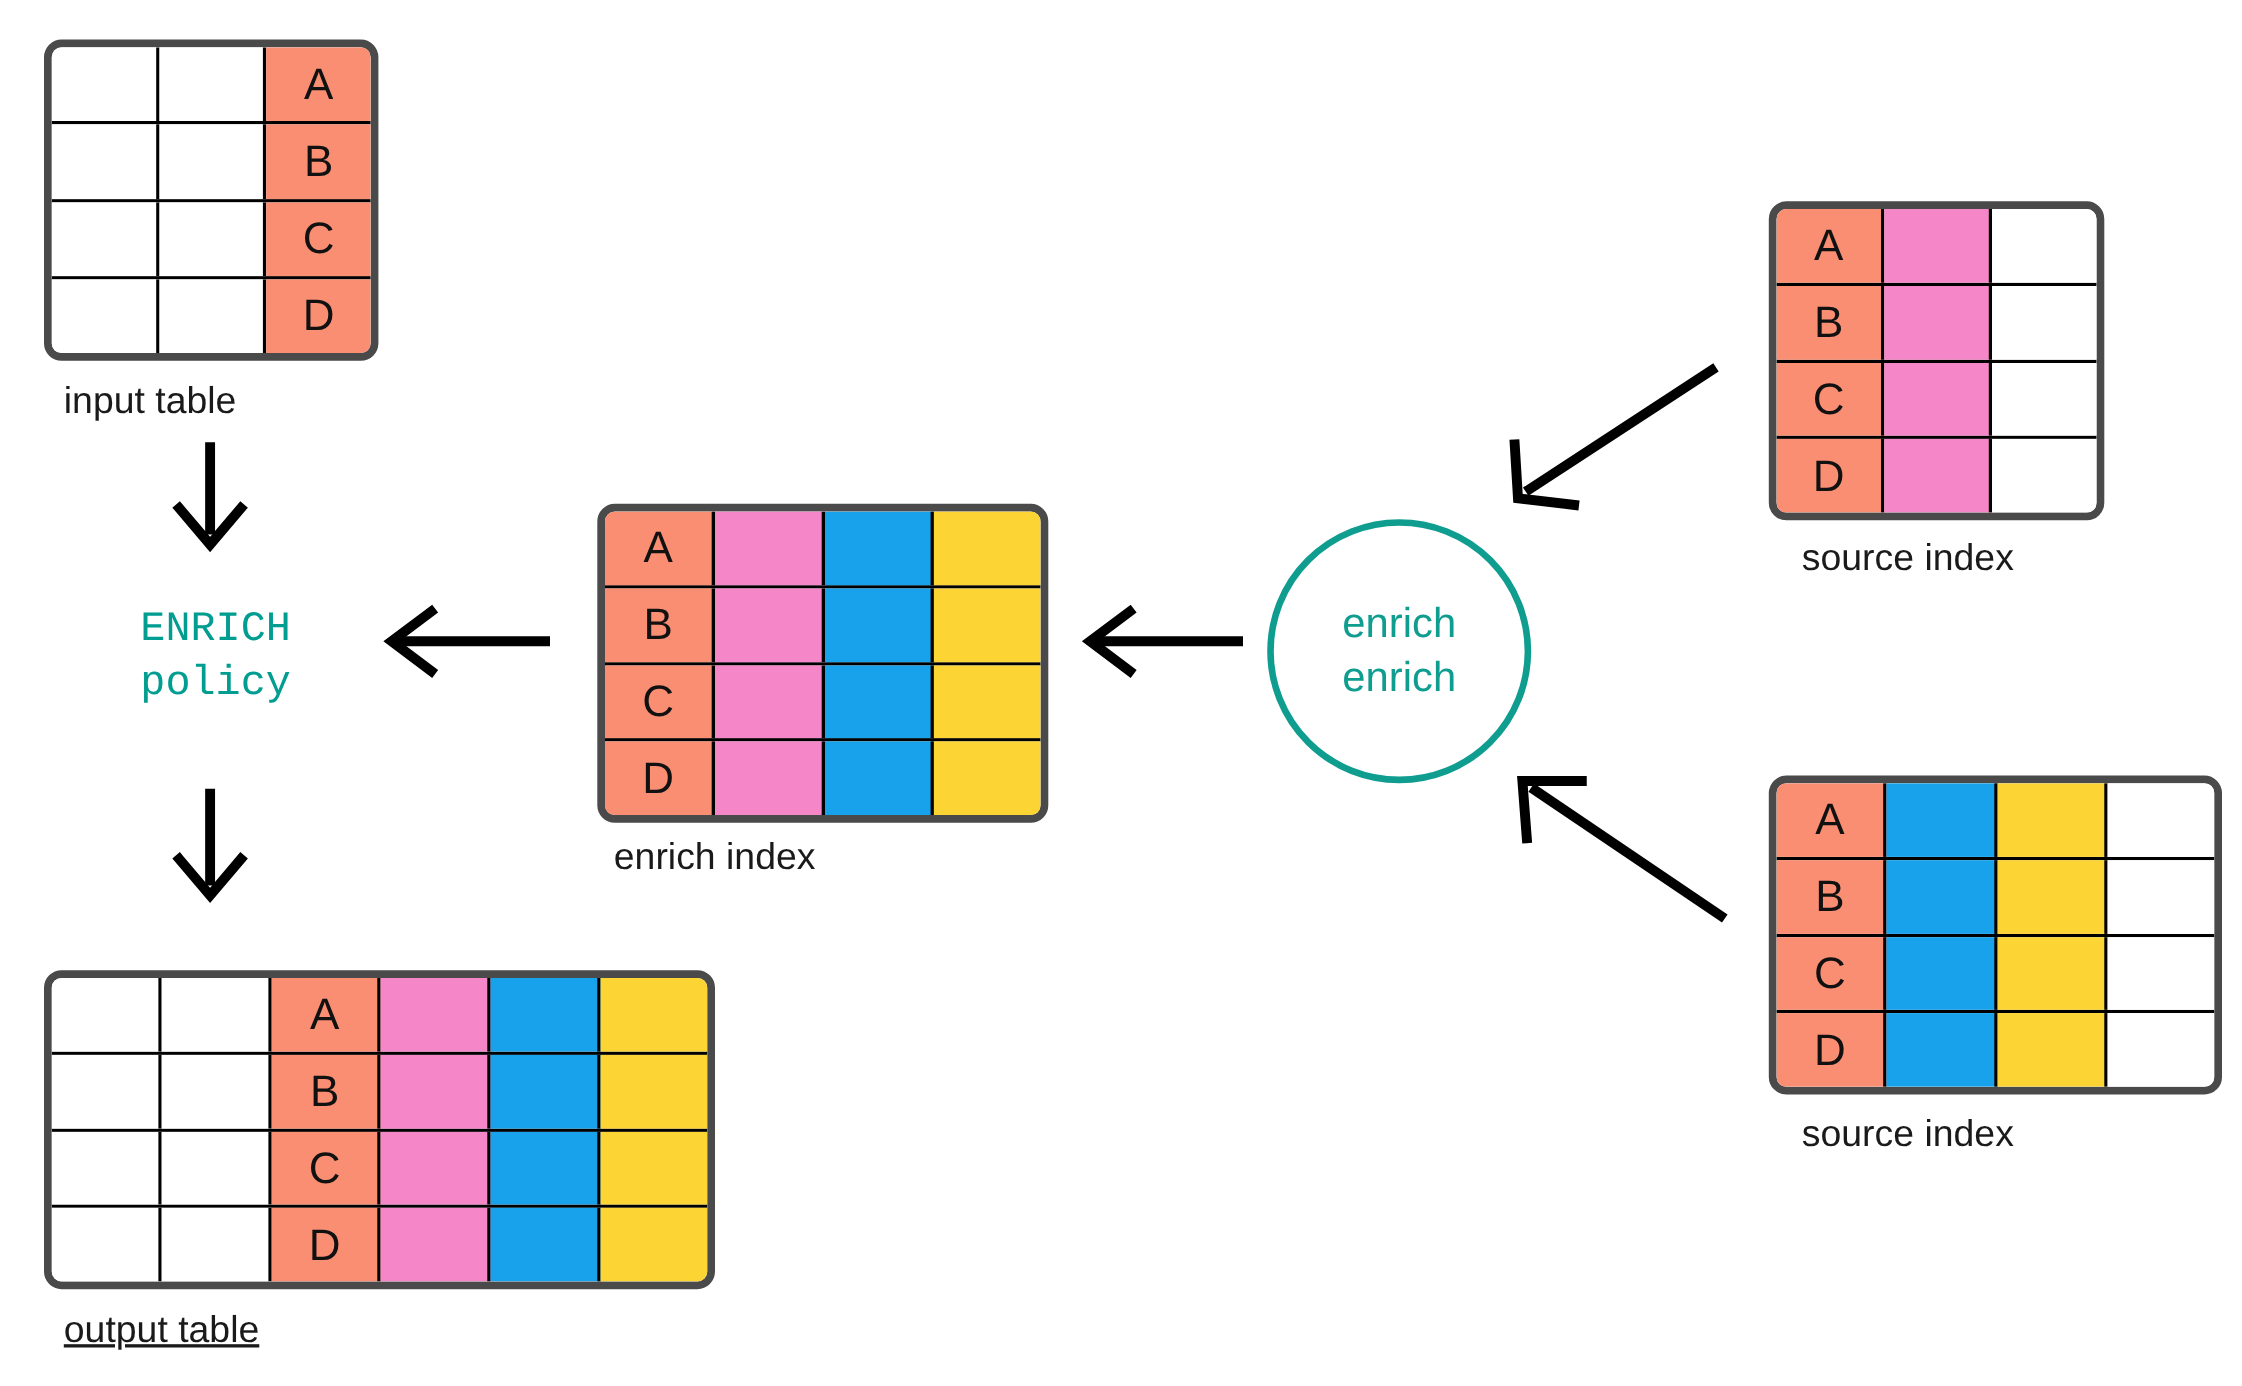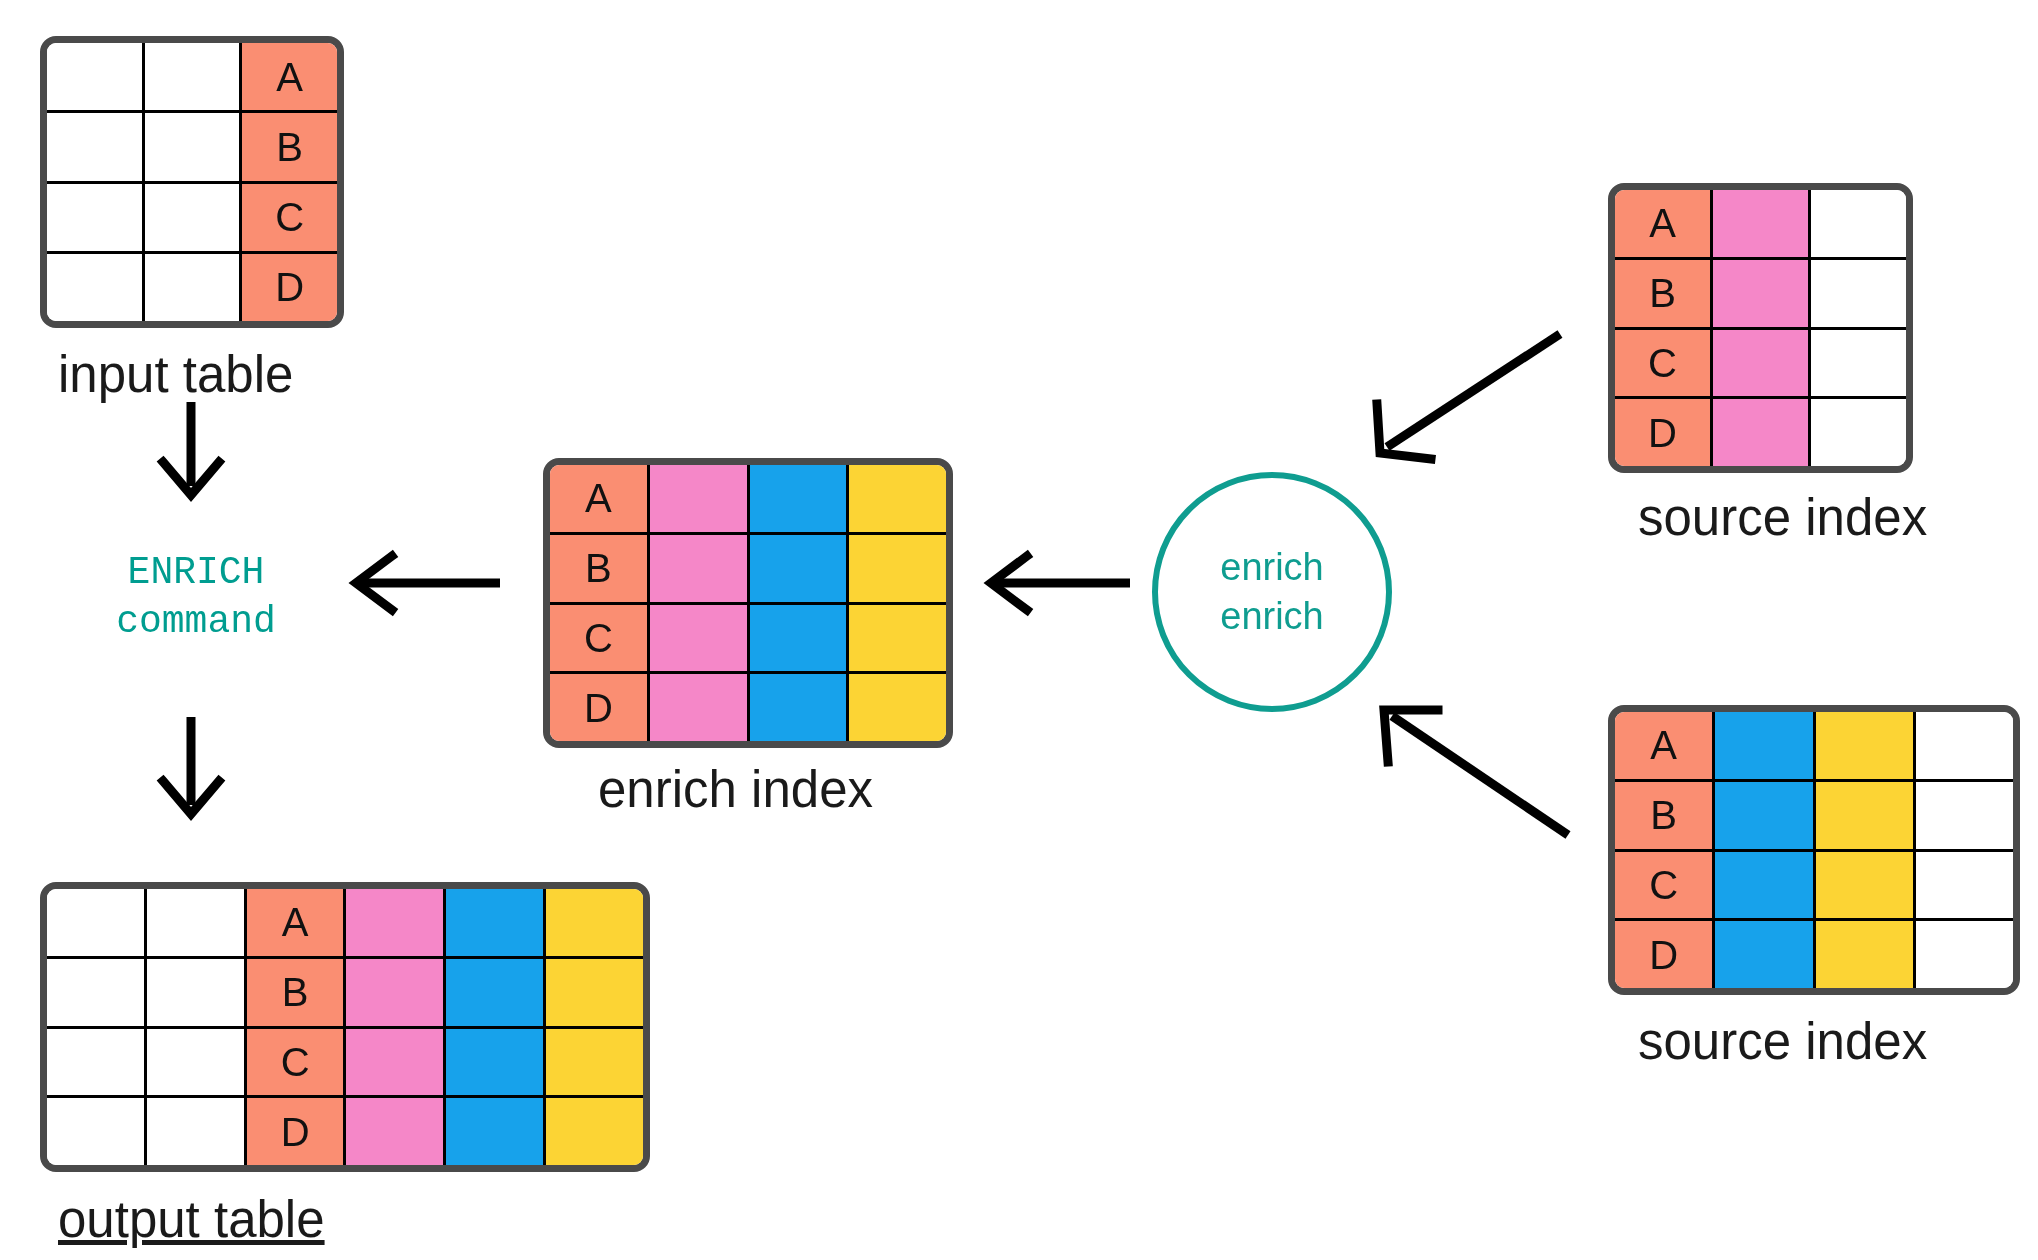--- a/index.html
+++ b/index.html
@@ -52,21 +52,21 @@
 
   .c-white  { background: #ffffff; }
   .c-salmon { background: #fa8e72; }
   .c-pink   { background: #f587c8; }
   .c-blue   { background: #17a2eb; }
   .c-yellow { background: #fcd434; }
 
   
   .caption {
     position: absolute;
-    font-size: 51px;
+    font-size: 34px;
     color: #1a1a1a;
     white-space: nowrap;
     font-family: "Liberation Sans", sans-serif;
   }
 
   
   #enrich-command {
     position: absolute;
     box-sizing: border-box;
     border: 5px solid #009б8f;
@@ -133,21 +133,21 @@
   </div>
   <div class="caption" style="left:58px; top:345px;">input table</div>
 
   <svg class="arrow-svg" style="left:150px; top:400px;" width="120" height="110">
     <line x1="41" y1="2" x2="41" y2="86" stroke="#000000" stroke-width="9"></line>
     <polyline points="13,62 41,95 69,62" fill="none" stroke="#000000" stroke-width="9" stroke-linecap="square" stroke-linejoin="miter"></polyline>
   </svg>
 
   <div id="enrich-command" style="left:80px; top:515px; width:232px; height:165px;">
     <span>ENRICH</span>
-    <span>command</span>
+    <span>policy</span>
   </div>
 
   <svg class="arrow-svg" style="left:150px; top:715px;" width="120" height="115">
     <line x1="41" y1="2" x2="41" y2="90" stroke="#000000" stroke-width="9"></line>
     <polyline points="13,66 41,99 69,66" fill="none" stroke="#000000" stroke-width="9" stroke-linecap="square" stroke-linejoin="miter"></polyline>
   </svg>
 
   <div class="tbl" id="output-table" style="left:40px; top:882px; width:610px; height:290px;">
     <div class="trow">
       <div class="tcell c-white"></div>
@@ -203,21 +203,21 @@
       <div class="tcell c-blue"></div>
       <div class="tcell c-yellow"></div>
     </div>
     <div class="trow">
       <div class="tcell c-salmon">D</div>
       <div class="tcell c-pink"></div>
       <div class="tcell c-blue"></div>
       <div class="tcell c-yellow"></div>
     </div>
   </div>
-  <div class="caption" style="left:558px; top:760px;margin-left:40px;">enrich index</div>
+  <div class="caption" style="left:558px; top:760px;">enrich index</div>
 
   <svg class="arrow-svg" style="left:340px; top:552px;" width="170" height="64">
     <line x1="160" y1="31" x2="22" y2="31" stroke="#000000" stroke-width="9"></line>
     <polyline points="52,4 16,31 52,58" fill="none" stroke="#000000" stroke-width="9" stroke-linecap="square" stroke-linejoin="miter"></polyline>
   </svg>
 
   <svg class="arrow-svg" style="left:975px; top:552px;" width="165" height="64">
     <line x1="155" y1="31" x2="22" y2="31" stroke="#000000" stroke-width="9"></line>
     <polyline points="52,4 16,31 52,58" fill="none" stroke="#000000" stroke-width="9" stroke-linecap="square" stroke-linejoin="miter"></polyline>
   </svg>

